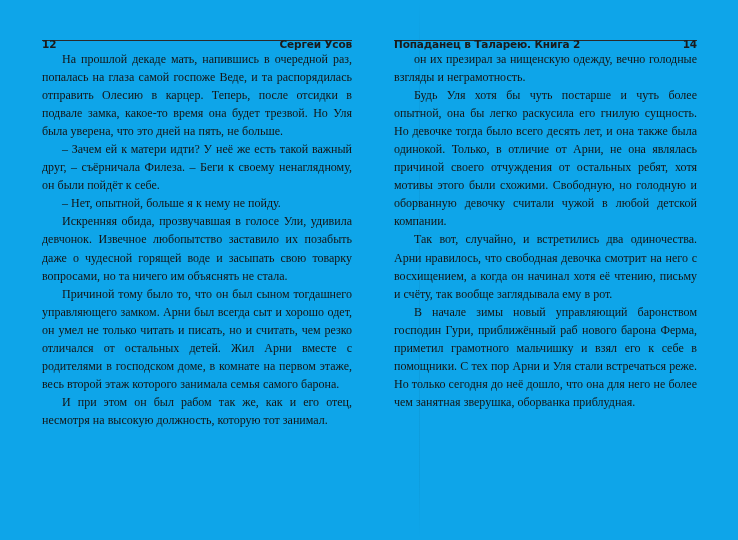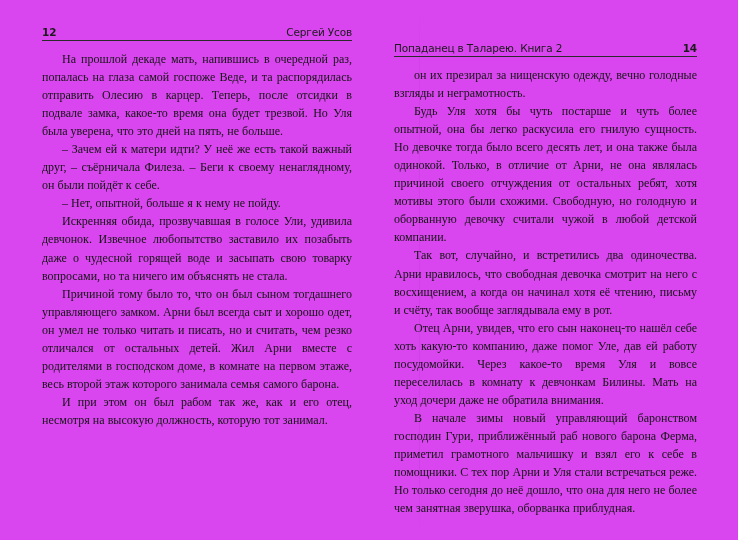--- a/index.html
+++ b/index.html
@@ -12,58 +12,58 @@
     background: #ffffff;
     font-family: "Liberation Serif", serif;
     color: #141414;
     overflow: hidden;
   }
   .spread {
     position: relative;
     width: 738px;
     height: 540px;
     display: flex;
-    background: #d946ef;
+    background: #0ea5e9;
   }
   .gutter-seam {
     position: absolute;
     left: 419px;
     top: 0;
     width: 1px;
     height: 540px;
     background: linear-gradient(to bottom,
       rgba(0,0,0,0.00) 0%,
       rgba(0,0,0,0.045) 12%,
       rgba(0,0,0,0.05) 88%,
       rgba(0,0,0,0.00) 100%);
     pointer-events: none;
   }
   .page {
     position: relative;
     height: 540px;
     box-sizing: border-box;
   }
   .page-left  { width: 372px; padding: 26px 20px 0 42px; }
-  .page-right { width: 366px; padding: 42px 41px 0 22px; }
+  .page-right { width: 366px; padding: 26px 41px 0 22px; }
 
   .running-head {
     display: flex;
     align-items: baseline;
     justify-content: space-between;
     font-family: "DejaVu Sans", sans-serif;
     font-size: 10.5px;
     letter-spacing: -0.15px;
     color: #1b1b1b;
     padding-bottom: 3px;
     border-bottom: 1.1px solid #2a2a2a;
     height: 15px;
     box-sizing: border-box;
   }
   .running-head .folio { font-weight: 600; }
-  .running-head .title { font-weight: 400; white-space: nowrap; }
+  .running-head .title { font-weight: 700; white-space: nowrap; margin-top: 12px; }
   .running-head .spacer { flex: 1 1 auto; }
 
   .column {
     margin-top: 9px;
   }
   p.para {
     margin: 0;
     font-size: 12px;
     line-height: 18.05px;
     text-align: justify;
@@ -99,19 +99,18 @@
   <div class="page page-right">
     <div class="running-head">
       <span class="title">Попаданец в Таларею. Книга 2</span>
       <span class="spacer"></span>
       <span class="folio">14</span>
     </div>
     <div class="column">
       <p class="para">он их презирал за нищенскую одежду, вечно голодные взгляды и неграмотность.</p>
       <p class="para">Будь Уля хотя бы чуть постарше и чуть более опытной, она бы легко раскусила его гнилую сущность. Но девочке тогда было всего десять лет, и она также была одинокой. Только, в отличие от Арни, не она являлась причиной своего отчуждения от остальных ребят, хотя мотивы этого были схожими. Свободную, но голодную и оборванную девочку считали чужой в любой детской компании.</p>
       <p class="para">Так вот, случайно, и встретились два одиночества. Арни нравилось, что свободная девочка смотрит на него с восхищением, а когда он начинал хотя её чтению, письму и счёту, так вообще заглядывала ему в рот.</p>
-      <p class="para">Отец Арни, увидев, что его сын наконец-то нашёл себе хоть какую-то компанию, даже помог Уле, дав ей работу посудомойки. Через какое-то время Уля и вовсе переселилась в комнату к девчонкам Билины. Мать на уход дочери даже не обратила внимания.</p>
       <p class="para">В начале зимы новый управляющий баронством господин Гури, приближённый раб нового барона Ферма, приметил грамотного мальчишку и взял его к себе в помощники. С тех пор Арни и Уля стали встречаться реже. Но только сегодня до неё дошло, что она для него не более чем занятная зверушка, оборванка приблудная.</p>
 
     </div>
   </div>
 
 </div>
 
 </body></html>

